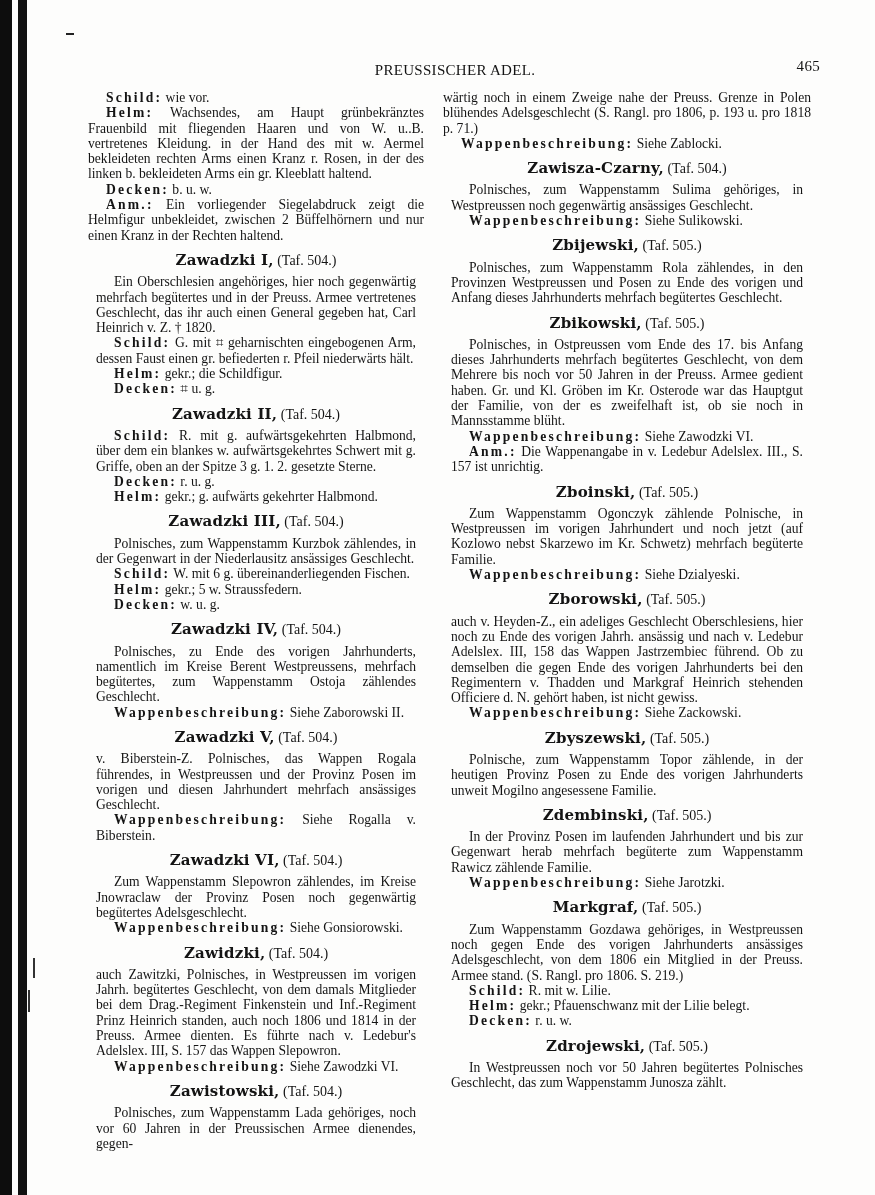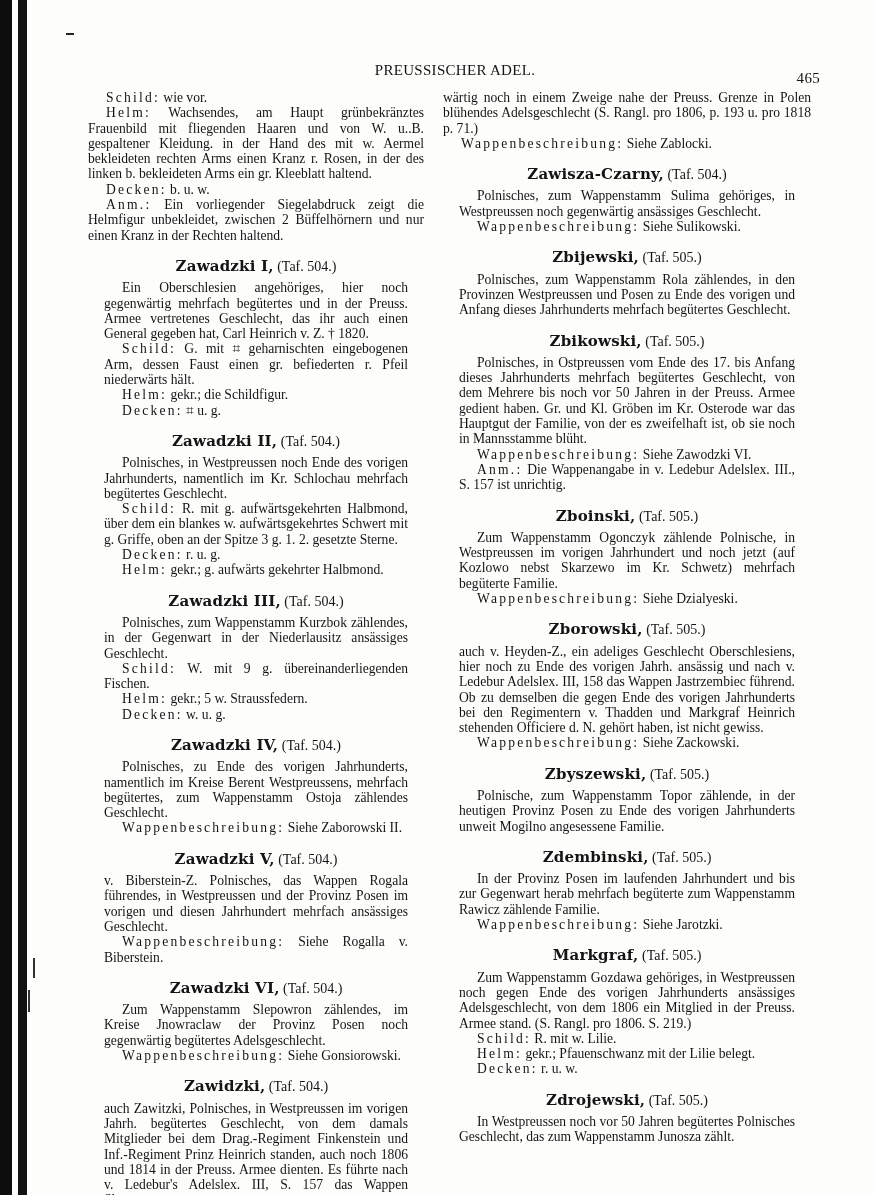--- a/index.html
+++ b/index.html
@@ -11,80 +11,79 @@
     .bind-edge-outer { position:absolute; left:0; top:0; width:12px; height:1195px; background:#0d0d0d; }
     .bind-edge-gap { position:absolute; left:12px; top:0; width:6px; height:1195px; background:#fbfbfb; }
     .bind-edge-inner { position:absolute; left:18px; top:0; width:9px; height:1195px; background:#111; }
     .dash-mark { position:absolute; left:66px; top:33px; width:8px; height:2px; background:#222; }
     .stray-mark { position:absolute; left:33px; width:2px; background:#333; }
     .header {
       position:absolute; top:58px; left:90px; width:730px; height:20px;
       font-family:"Liberation Serif", serif; font-size:15px; letter-spacing:0.3px;
     }
     .header .title { position:absolute; left:0; right:0; text-align:center; top:4px; }
-    .header .pnum { position:absolute; right:0; top:12px; }
+    .header .pnum { position:absolute; right:0; top:0; }
     .col {
       position:absolute; top:90px;
       font-family:"Liberation Serif", serif; font-size:13.6px; line-height:15.3px;
       text-align:justify;
     }
     .col.left { left:88px; width:336px; }
     .col.right { left:443px; width:368px; }
-    .entry { margin:16px; }
+    .entry { margin:8px; }
     .entry-title { text-align:center; margin:10px 0 6px 0; font-size:14px; }
     .entry-title .name { font-family:"DejaVu Serif", serif; font-weight:bold; font-size:15px; letter-spacing:0.2px; }
     .entry-title .taf { font-family:"Liberation Serif", serif; }
     p { margin:0; }
     p.ind { text-indent:18px; }
     p.cont { text-indent:0; }
-    .lbl { letter-spacing:2.2px; }
+    .lbl { letter-spacing:2.2px;font-weight:bold; }
   </style>
 </head>
 <body>
 
 <div class="bind-edge-outer"></div>
 <div class="bind-edge-gap"></div>
 <div class="bind-edge-inner"></div>
 <div class="dash-mark"></div>
 <div class="stray-mark" style="top:958px;height:20px;"></div>
 <div class="stray-mark" style="top:990px;height:22px;left:28px;"></div>
 
 <div class="header">
   <span class="title">PREUSSISCHER ADEL.</span>
   <span class="pnum">465</span>
 </div>
 
 <div class="col left">
   <div>
     <p class="ind"><span class="lbl">Schild:</span><span> wie vor.</span></p>
-    <p class="ind"><span class="lbl">Helm:</span><span> Wachsendes, am Haupt grünbekränztes Frauenbild mit fliegenden Haaren und von W. u..B. gespaltener Kleidung. in der Hand des mit w. Aermel bekleideten rechten Arms einen Kranz r. Rosen, in der des linken b. bekleideten Arms ein gr. Kleeblatt haltend.</span></p>
+    <p class="ind"><span class="lbl">Helm:</span><span> Wachsendes, am Haupt grünbekränztes Frauenbild mit fliegenden Haaren und von W. u..B. vertretenes Kleidung. in der Hand des mit w. Aermel bekleideten rechten Arms einen Kranz r. Rosen, in der des linken b. bekleideten Arms ein gr. Kleeblatt haltend.</span></p>
     <p class="ind"><span class="lbl">Decken:</span><span> b. u. w.</span></p>
     <p class="ind"><span class="lbl">Anm.:</span><span> Ein vorliegender Siegelabdruck zeigt die Helmfigur unbekleidet, zwischen 2 Büffelhörnern und nur einen Kranz in der Rechten haltend.</span></p>
   </div>
 
   <div class="entry">
     <div class="entry-title"><span class="name">Zawadzki I,</span> <span class="taf">(Taf. 504.)</span></div>
     <p class="ind">Ein Oberschlesien angehöriges, hier noch gegenwärtig mehrfach begütertes und in der Preuss. Armee vertretenes Geschlecht, das ihr auch einen General gegeben hat, Carl Heinrich v. Z. † 1820.</p>
     <p class="ind"><span class="lbl">Schild:</span><span> G. mit ⌗ geharnischten eingebogenen Arm, dessen Faust einen gr. befiederten r. Pfeil niederwärts hält.</span></p>
     <p class="ind"><span class="lbl">Helm:</span><span> gekr.; die Schildfigur.</span></p>
     <p class="ind"><span class="lbl">Decken:</span><span> ⌗ u. g.</span></p>
   </div>
 
   <div class="entry">
     <div class="entry-title"><span class="name">Zawadzki II,</span> <span class="taf">(Taf. 504.)</span></div>
-    <p class="ind">Polnisches, in Westpreussen noch Ende des vorigen Jahrhunderts, namentlich im Kr. Schlochau mehrfach begütertes Geschlecht.</p>
     <p class="ind"><span class="lbl">Schild:</span><span> R. mit g. aufwärtsgekehrten Halbmond, über dem ein blankes w. aufwärtsgekehrtes Schwert mit g. Griffe, oben an der Spitze 3 g. 1. 2. gesetzte Sterne.</span></p>
     <p class="ind"><span class="lbl">Decken:</span><span> r. u. g.</span></p>
     <p class="ind"><span class="lbl">Helm:</span><span> gekr.; g. aufwärts gekehrter Halbmond.</span></p>
   </div>
 
   <div class="entry">
     <div class="entry-title"><span class="name">Zawadzki III,</span> <span class="taf">(Taf. 504.)</span></div>
     <p class="ind">Polnisches, zum Wappenstamm Kurzbok zählendes, in der Gegenwart in der Niederlausitz ansässiges Geschlecht.</p>
-    <p class="ind"><span class="lbl">Schild:</span><span> W. mit 9 g. übereinanderliegenden Fischen.</span></p>
+    <p class="ind"><span class="lbl">Schild:</span><span> W. mit 6 g. übereinanderliegenden Fischen.</span></p>
     <p class="ind"><span class="lbl">Helm:</span><span> gekr.; 5 w. Straussfedern.</span></p>
     <p class="ind"><span class="lbl">Decken:</span><span> w. u. g.</span></p>
   </div>
 
   <div class="entry">
     <div class="entry-title"><span class="name">Zawadzki IV,</span> <span class="taf">(Taf. 504.)</span></div>
     <p class="ind">Polnisches, zu Ende des vorigen Jahrhunderts, namentlich im Kreise Berent Westpreussens, mehrfach begütertes, zum Wappenstamm Ostoja zählendes Geschlecht.</p>
     <p class="ind"><span class="lbl">Wappenbeschreibung:</span><span> Siehe Zaborowski II.</span></p>
   </div>
 

